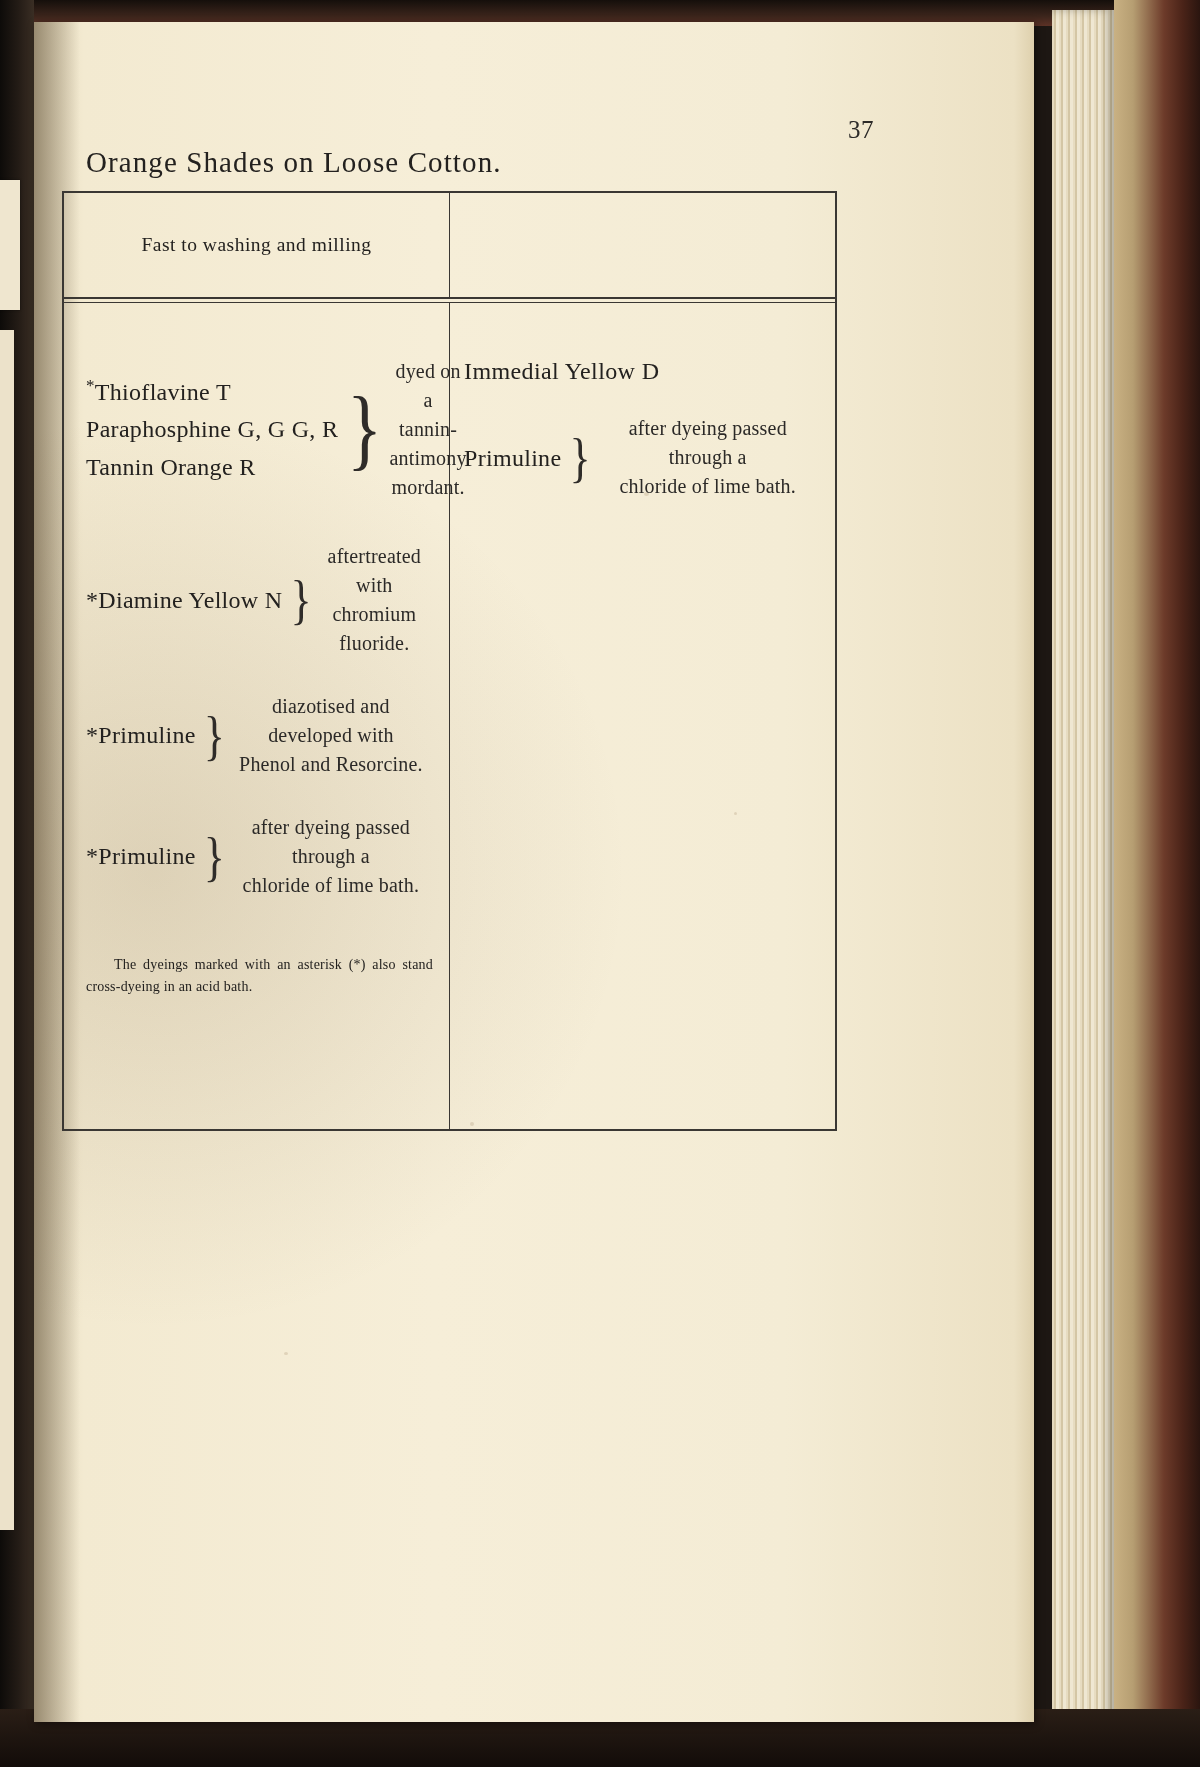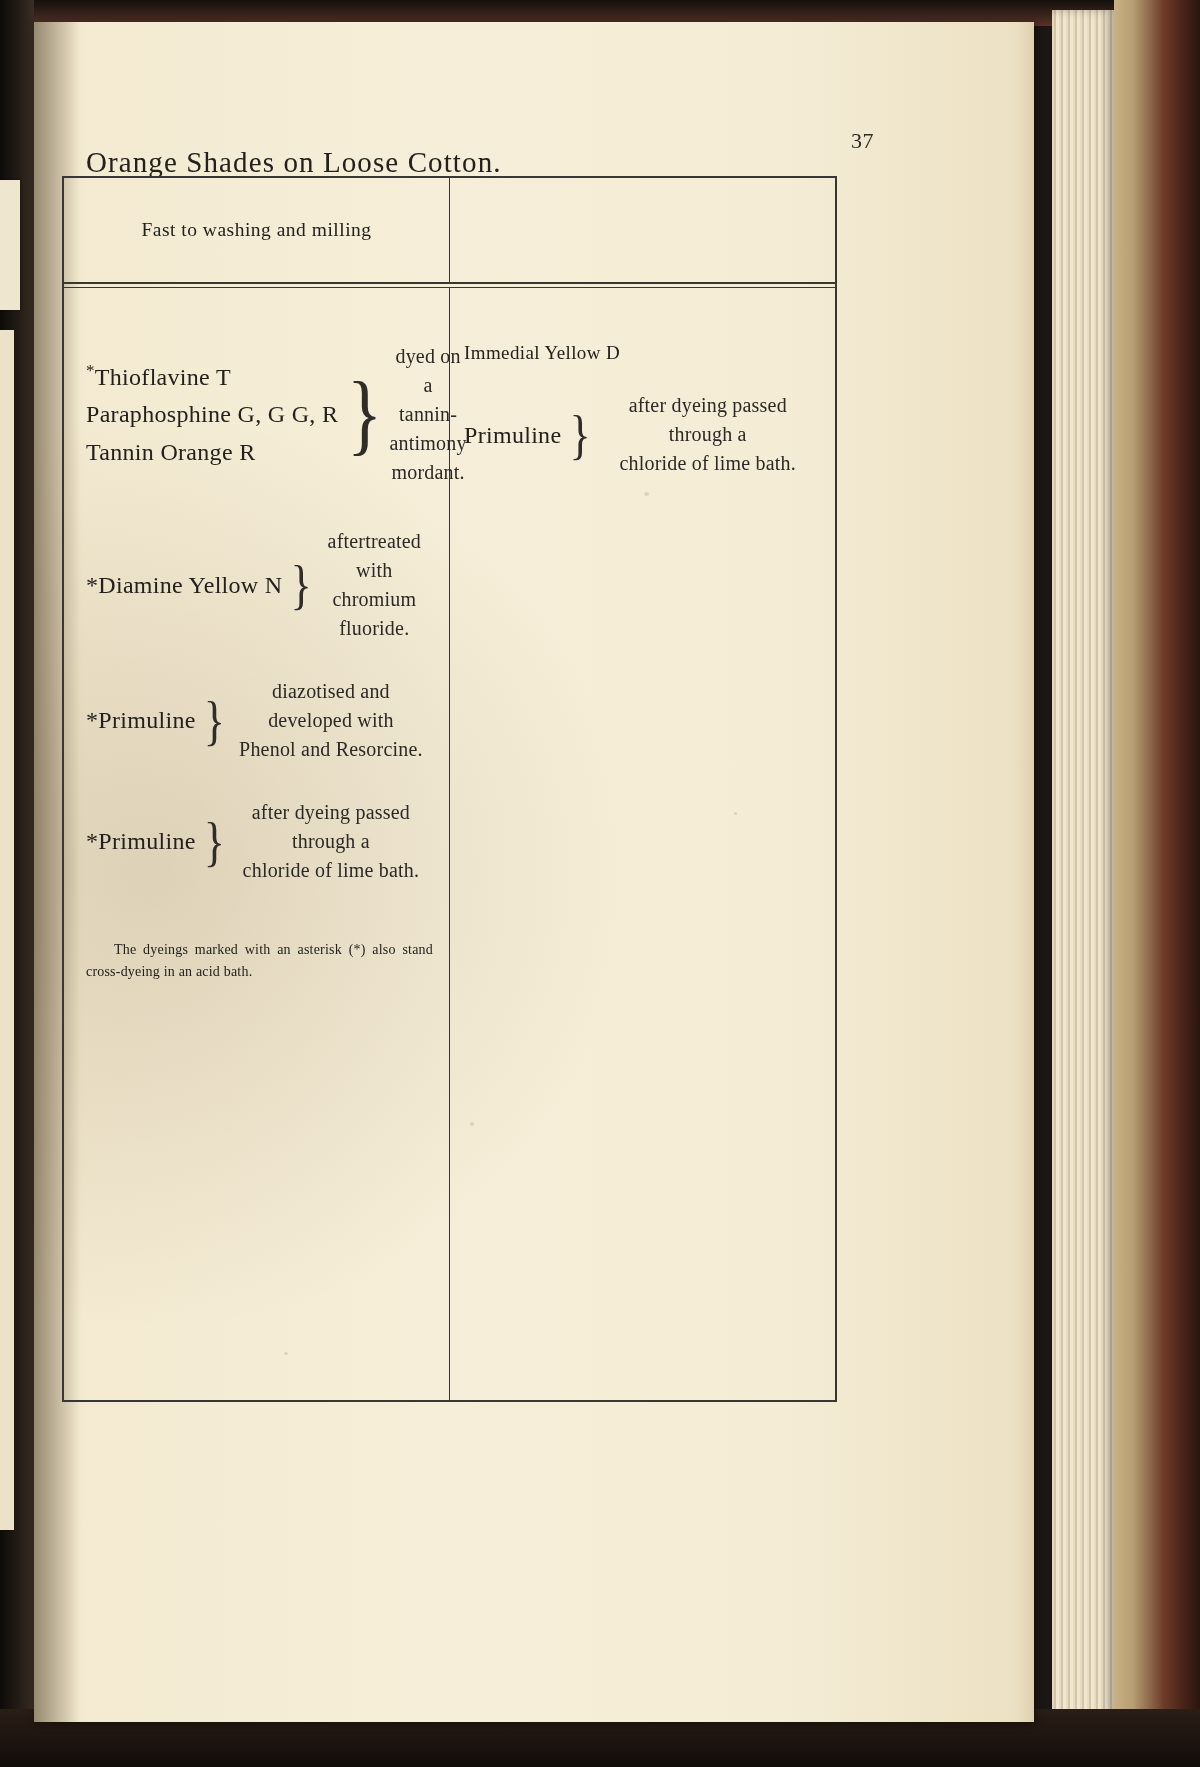--- a/index.html
+++ b/index.html
@@ -96,41 +96,41 @@
     position: absolute;
     background: rgba(150,125,85,.22);
     border-radius: 50%;
     pointer-events: none;
   }
 
   
   .folio {
     position: absolute;
     right: 160px;
-    top: 106px;
-    font-size: 22px;
+    top: 94px;
+    font-size: 25px;
     color: #2c2a28;
     letter-spacing: .5px;
   }
   .page-title {
     position: absolute;
     left: 52px;
     top: 124px;
     font-size: 29px;
     color: #23211f;
     letter-spacing: 1.1px;
     white-space: nowrap;
   }
 
   .table-frame {
     position: absolute;
     left: 28px;
-    top: 154px;
+    top: 169px;
     width: 775px;
-    height: 1226px;
+    height: 940px;
     border: 2px solid #3a3733;
     box-sizing: border-box;
   }
   .header-row {
     position: absolute;
     left: 0; right: 0; top: 0;
     height: 104px;
     border-bottom: 2px solid #3a3733;
   }
   .header-row:after {
@@ -230,21 +230,21 @@
     font-size: 14px;
     color: #23211f;
     line-height: 1.58;
     text-align: justify;
     text-indent: 28px;
     width: 347px;
     letter-spacing: .2px;
   }
 
   .r-name {
-    font-size: 19px;
+    font-size: 24px;
     color: #23211f;
     letter-spacing: .4px;
     line-height: 1.55;
     white-space: nowrap;
   }
   .r-gap { height: 24px; }
 </style>
 </head>
 <body>
 

